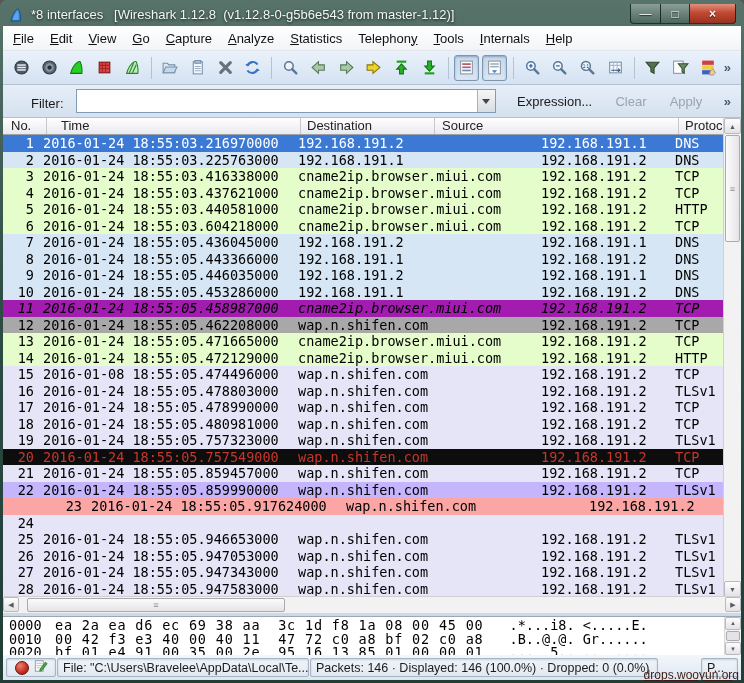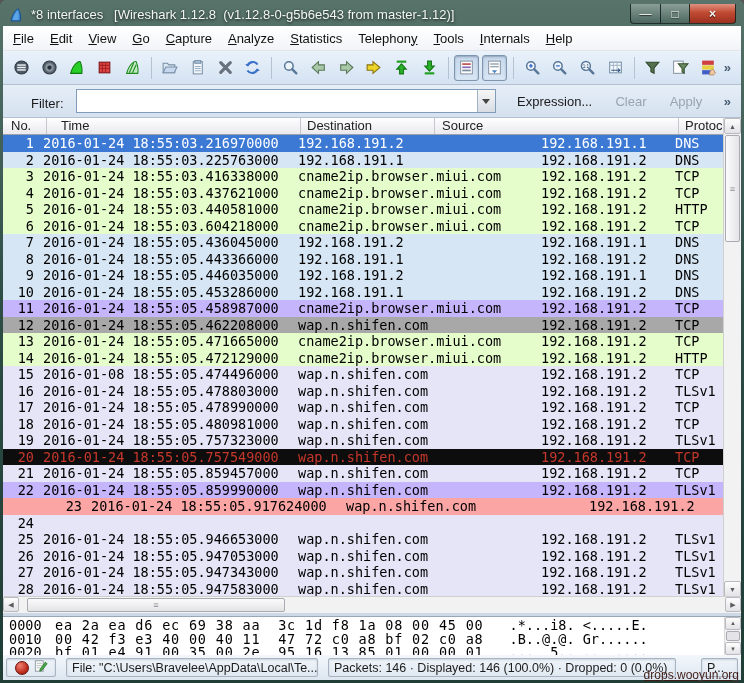--- a/index.html
+++ b/index.html
@@ -82,21 +82,21 @@
   .hexlines{padding:2px 0 0 6px;font-family:"DejaVu Sans Mono",monospace;font-size:13.5px;line-height:13.5px;color:#000;white-space:pre;}
   .hx-off{display:inline-block;width:46px;}
   .hx-bytes{display:inline-block;letter-spacing:0.8px;}
   .hx-ascii{display:inline-block;margin-left:26px;}
   .hexscroll{position:absolute;top:0;right:0;bottom:0;width:16px;background:#f2f2f2;border-left:1px solid #d8d8d8;
     display:flex;flex-direction:column;}
   .hexscroll .sbtn{height:13px;font-size:6px;}
   .hthumb2{height:9px;margin:1px;background:#e4e4e8;border:1px solid #aaaab2;border-radius:2px;}
   
   .statusbar{height:25px;background:linear-gradient(180deg,#f3f7fb,#dde6f0);display:flex;align-items:center;
-    padding:0 3px;gap:10px;font-size:12.5px;color:#1c1c1c;}
+    padding:0 3px;gap:1px;font-size:12.5px;color:#1c1c1c;}
   .seg{height:19px;border:1px solid #a8b4c2;border-radius:2px;box-shadow:inset 0 1px 2px rgba(120,140,160,.35);
     display:flex;align-items:center;padding:0 5px;white-space:nowrap;overflow:hidden;box-sizing:border-box;}
   .segicons{width:50px;gap:5px;justify-content:center;}
   .expert{width:12px;height:12px;border-radius:50%;background:radial-gradient(circle at 35% 30%,#f08070,#c03020 60%,#8a1810);border:1px solid #6a1410;}
   .segfile{width:252px;}
   .segpackets{width:348px;}
   .segspacer{flex:1;border:none;box-shadow:none;}
   .segprofile{width:37px;}
   .watermark{position:absolute;right:5px;bottom:1px;font-family:Liberation Sans, sans-serif;font-size:12px;
     color:#3d1b15;text-decoration:underline;z-index:5;text-shadow:0 0 1px rgba(255,255,255,.25);}
@@ -325,21 +325,21 @@
           <div class="prow" style="background: rgb(59, 121, 212); color: rgb(255, 255, 255);"><span class="col-no">1</span><span class="col-time">2016-01-24 18:55:03.216970000</span><span class="col-src">192.168.191.2</span><span class="col-dst">192.168.191.1</span><span class="col-proto">DNS</span></div>
           <div class="prow" style="background: rgb(215, 230, 244); color: rgb(0, 0, 0);"><span class="col-no">2</span><span class="col-time">2016-01-24 18:55:03.225763000</span><span class="col-src">192.168.191.1</span><span class="col-dst">192.168.191.2</span><span class="col-proto">DNS</span></div>
           <div class="prow" style="background: rgb(229, 252, 203); color: rgb(0, 0, 0);"><span class="col-no">3</span><span class="col-time">2016-01-24 18:55:03.416338000</span><span class="col-src">cname2ip.browser.miui.com</span><span class="col-dst">192.168.191.2</span><span class="col-proto">TCP</span></div>
           <div class="prow" style="background: rgb(229, 252, 203); color: rgb(0, 0, 0);"><span class="col-no">4</span><span class="col-time">2016-01-24 18:55:03.437621000</span><span class="col-src">cname2ip.browser.miui.com</span><span class="col-dst">192.168.191.2</span><span class="col-proto">TCP</span></div>
           <div class="prow" style="background: rgb(229, 252, 203); color: rgb(0, 0, 0);"><span class="col-no">5</span><span class="col-time">2016-01-24 18:55:03.440581000</span><span class="col-src">cname2ip.browser.miui.com</span><span class="col-dst">192.168.191.2</span><span class="col-proto">HTTP</span></div>
           <div class="prow" style="background: rgb(229, 252, 203); color: rgb(0, 0, 0);"><span class="col-no">6</span><span class="col-time">2016-01-24 18:55:03.604218000</span><span class="col-src">cname2ip.browser.miui.com</span><span class="col-dst">192.168.191.2</span><span class="col-proto">TCP</span></div>
           <div class="prow" style="background: rgb(215, 230, 244); color: rgb(0, 0, 0);"><span class="col-no">7</span><span class="col-time">2016-01-24 18:55:05.436045000</span><span class="col-src">192.168.191.2</span><span class="col-dst">192.168.191.1</span><span class="col-proto">DNS</span></div>
           <div class="prow" style="background: rgb(215, 230, 244); color: rgb(0, 0, 0);"><span class="col-no">8</span><span class="col-time">2016-01-24 18:55:05.443366000</span><span class="col-src">192.168.191.1</span><span class="col-dst">192.168.191.2</span><span class="col-proto">DNS</span></div>
           <div class="prow" style="background: rgb(215, 230, 244); color: rgb(0, 0, 0);"><span class="col-no">9</span><span class="col-time">2016-01-24 18:55:05.446035000</span><span class="col-src">192.168.191.2</span><span class="col-dst">192.168.191.1</span><span class="col-proto">DNS</span></div>
           <div class="prow" style="background: rgb(215, 230, 244); color: rgb(0, 0, 0);"><span class="col-no">10</span><span class="col-time">2016-01-24 18:55:05.453286000</span><span class="col-src">192.168.191.1</span><span class="col-dst">192.168.191.2</span><span class="col-proto">DNS</span></div>
-          <div class="prow" style="background: #c4b5fd; color: rgb(0, 0, 0);"><span class="col-no">11</span><span class="col-time">2016-01-24 18:55:05.458987000</span><span class="col-src">cname2ip.browser.miui.com</span><span class="col-dst">192.168.191.2</span><span class="col-proto">TCP</span></div>
+          <div class="prow" style="background: #a21caf; color: rgb(0, 0, 0); font-style: italic;"><span class="col-no">11</span><span class="col-time">2016-01-24 18:55:05.458987000</span><span class="col-src">cname2ip.browser.miui.com</span><span class="col-dst">192.168.191.2</span><span class="col-proto">TCP</span></div>
           <div class="prow" style="background: rgb(168, 168, 168); color: rgb(0, 0, 0);"><span class="col-no">12</span><span class="col-time">2016-01-24 18:55:05.462208000</span><span class="col-src">wap.n.shifen.com</span><span class="col-dst">192.168.191.2</span><span class="col-proto">TCP</span></div>
           <div class="prow" style="background: rgb(229, 252, 203); color: rgb(0, 0, 0);"><span class="col-no">13</span><span class="col-time">2016-01-24 18:55:05.471665000</span><span class="col-src">cname2ip.browser.miui.com</span><span class="col-dst">192.168.191.2</span><span class="col-proto">TCP</span></div>
           <div class="prow" style="background: rgb(229, 252, 203); color: rgb(0, 0, 0);"><span class="col-no">14</span><span class="col-time">2016-01-24 18:55:05.472129000</span><span class="col-src">cname2ip.browser.miui.com</span><span class="col-dst">192.168.191.2</span><span class="col-proto">HTTP</span></div>
           <div class="prow" style="background: rgb(230, 229, 247); color: rgb(0, 0, 0);"><span class="col-no">15</span><span class="col-time">2016-01-08 18:55:05.474496000</span><span class="col-src">wap.n.shifen.com</span><span class="col-dst">192.168.191.2</span><span class="col-proto">TCP</span></div>
           <div class="prow" style="background: rgb(230, 229, 247); color: rgb(0, 0, 0);"><span class="col-no">16</span><span class="col-time">2016-01-24 18:55:05.478803000</span><span class="col-src">wap.n.shifen.com</span><span class="col-dst">192.168.191.2</span><span class="col-proto">TLSv1</span></div>
           <div class="prow" style="background: rgb(230, 229, 247); color: rgb(0, 0, 0);"><span class="col-no">17</span><span class="col-time">2016-01-24 18:55:05.478990000</span><span class="col-src">wap.n.shifen.com</span><span class="col-dst">192.168.191.2</span><span class="col-proto">TCP</span></div>
           <div class="prow" style="background: rgb(230, 229, 247); color: rgb(0, 0, 0);"><span class="col-no">18</span><span class="col-time">2016-01-24 18:55:05.480981000</span><span class="col-src">wap.n.shifen.com</span><span class="col-dst">192.168.191.2</span><span class="col-proto">TCP</span></div>
           <div class="prow" style="background: rgb(230, 229, 247); color: rgb(0, 0, 0);"><span class="col-no">19</span><span class="col-time">2016-01-24 18:55:05.757323000</span><span class="col-src">wap.n.shifen.com</span><span class="col-dst">192.168.191.2</span><span class="col-proto">TLSv1</span></div>
           <div class="prow" style="background: rgb(13, 13, 13); color: rgb(197, 55, 43);"><span class="col-no">20</span><span class="col-time">2016-01-24 18:55:05.757549000</span><span class="col-src">wap.n.shifen.com</span><span class="col-dst">192.168.191.2</span><span class="col-proto">TCP</span></div>
           <div class="prow" style="background: rgb(230, 229, 247); color: rgb(0, 0, 0);"><span class="col-no">21</span><span class="col-time">2016-01-24 18:55:05.859457000</span><span class="col-src">wap.n.shifen.com</span><span class="col-dst">192.168.191.2</span><span class="col-proto">TCP</span></div>

